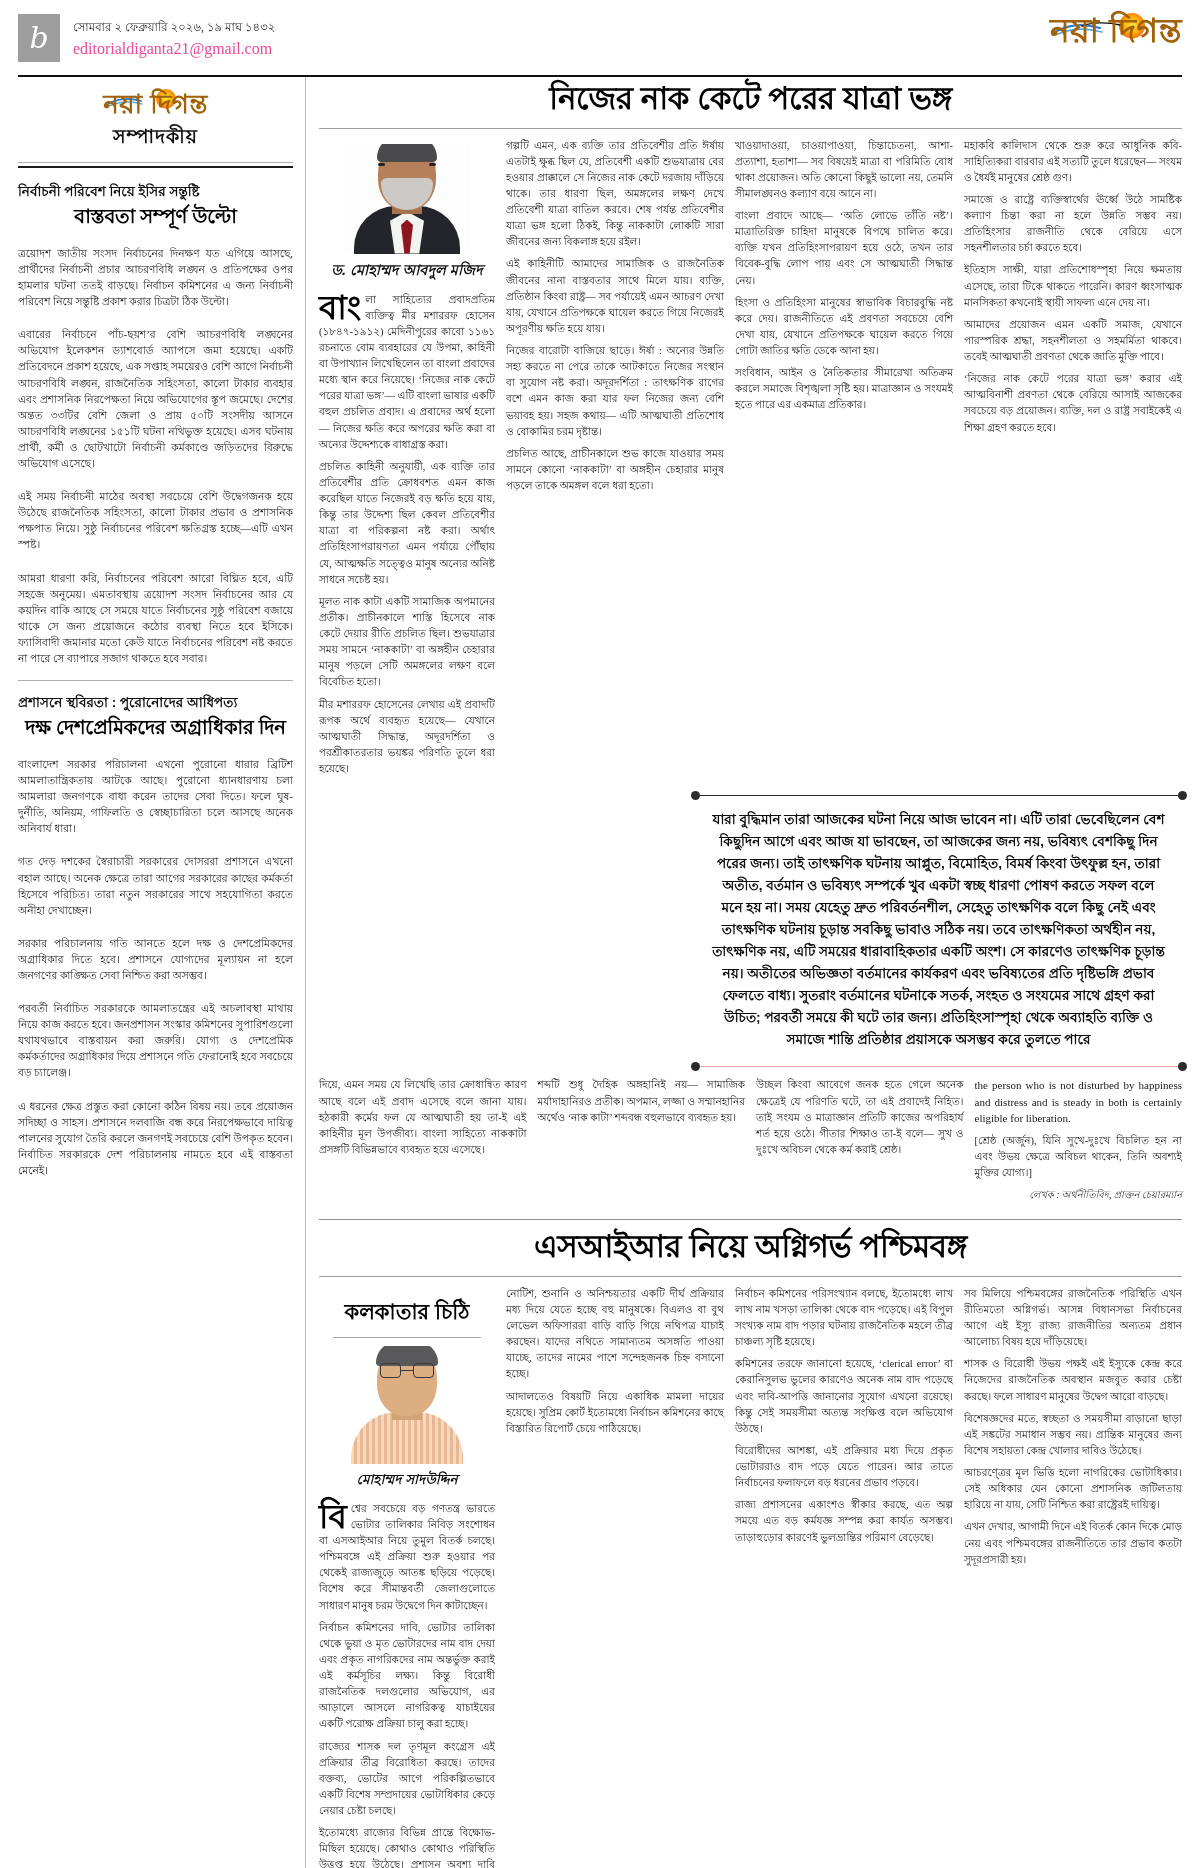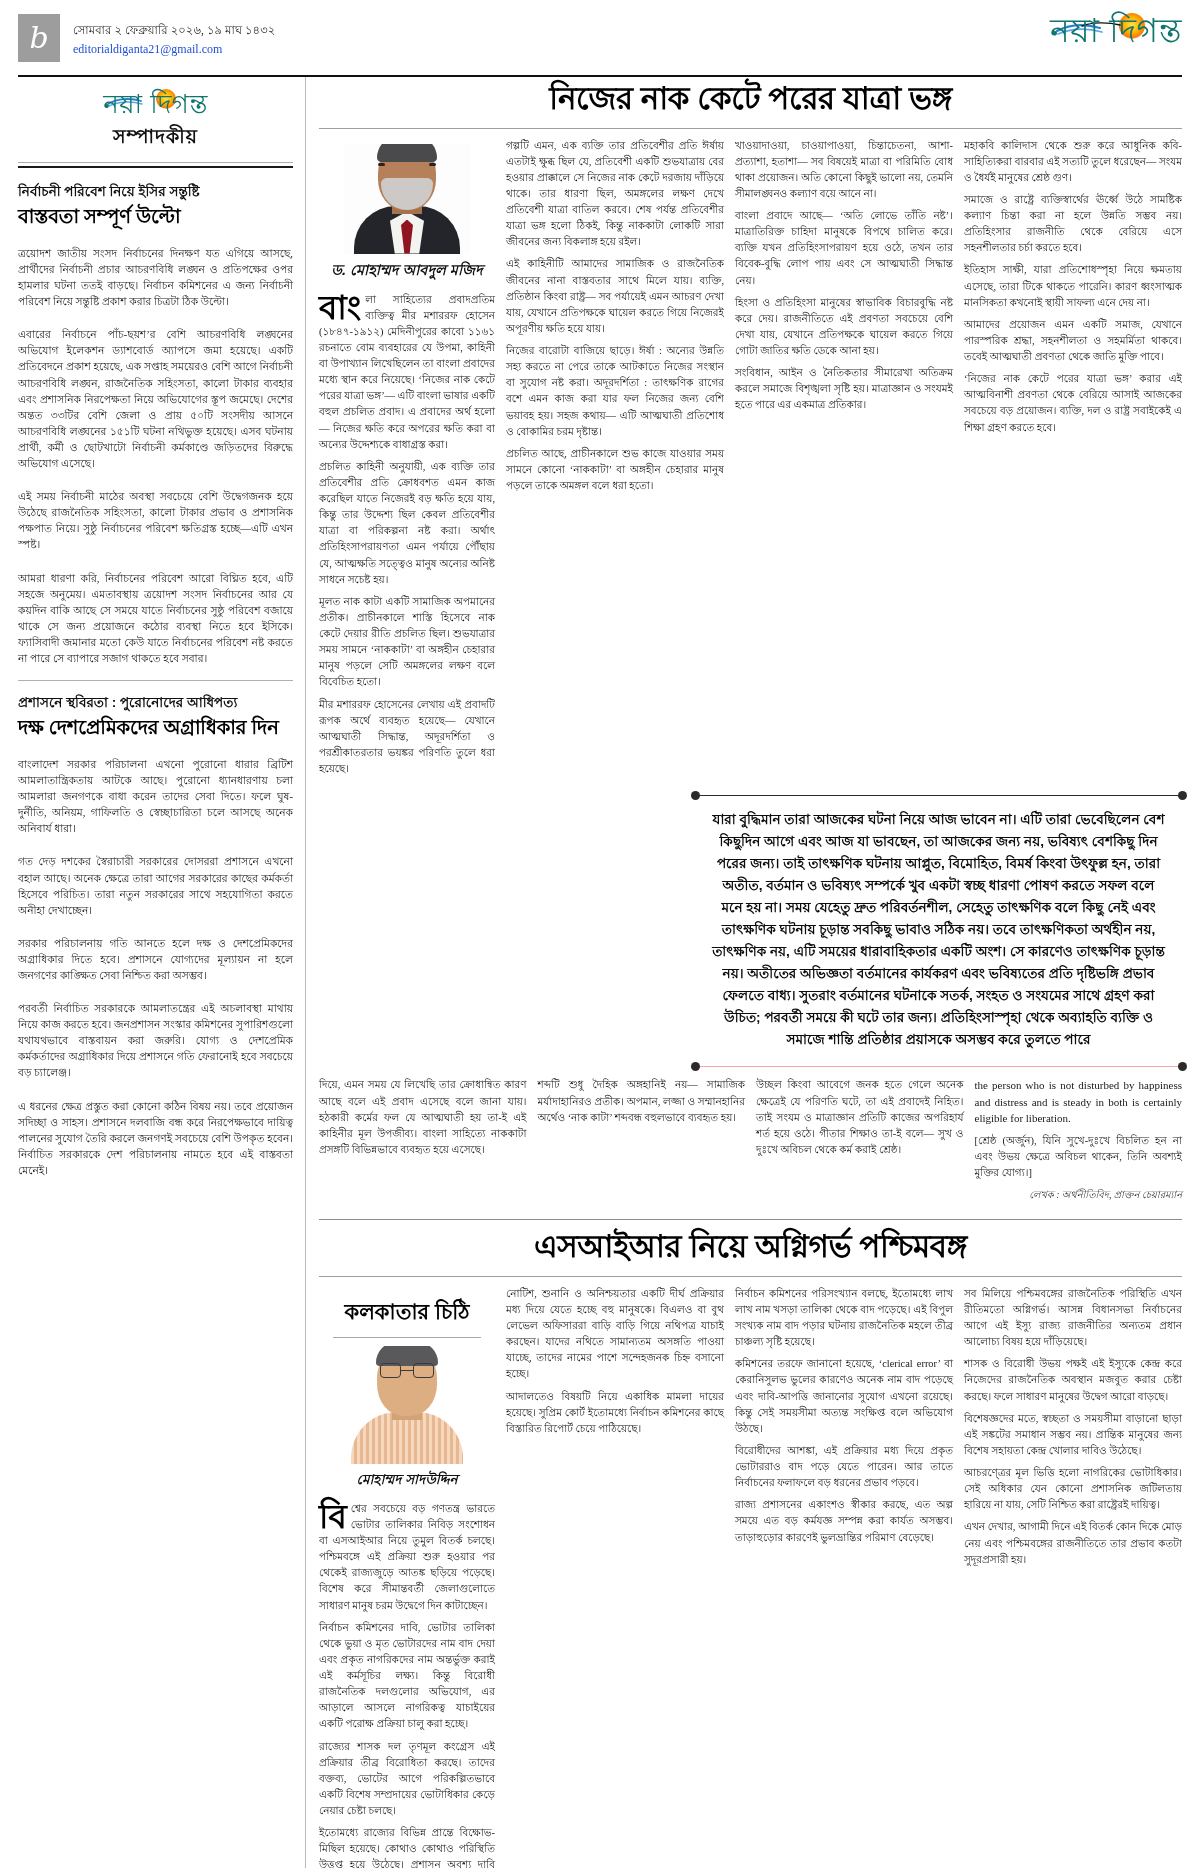--- a/index.html
+++ b/index.html
@@ -17,50 +17,50 @@
   
   .masthead { display:flex; align-items:flex-start; justify-content:space-between; height:52px; }
   .mast-left { display:flex; align-items:stretch; gap:13px; }
   .mast-badge {
     width:42px; height:48px; background:#9d9d9d; color:#ffffff;
     display:flex; align-items:center; justify-content:center;
     font-family:"DejaVu Serif", serif; font-size:30px; font-style:italic; line-height:1;
   }
   .mast-meta { display:flex; flex-direction:column; justify-content:center; padding-top:4px; }
   .mast-date { font-size:11.5px; color:#2a2a2a; letter-spacing:.1px; line-height:1.5; }
-  .mast-mail { font-size:12px; color:#1d4ed8; line-height:1.5; font-family:"Liberation Serif", serif; }
+  .mast-mail { font-size:16px; color:#ec4899; line-height:1.5; font-family:"Liberation Serif", serif; }
 
   .logo { position:relative; display:inline-block; }
   .logo-sun { position:absolute; left:52%; top:-1px; width:26px; height:26px;
     border-radius:50%;
     background:radial-gradient(circle at 50% 46%, #ffe14a 0%, #ffb705 38%, #f97b06 66%, rgba(249,123,6,0) 76%);
   }
   .logo-wave { position:absolute; left:6px; top:7px; width:78px; height:15px; }
-  .logo-text { font-family:"Liberation Sans", sans-serif; font-weight:normal; font-size:33px;
-    line-height:1; letter-spacing:.5px; color:#0f766e; position:relative; z-index:3; }
+  .logo-text { font-family:"Liberation Sans", sans-serif; font-weight:bold; font-size:33px;
+    line-height:1; letter-spacing:.5px; color:#a16207; position:relative; z-index:3; }
   .logo-text.small { font-size:23px; }
   .hrule-thick { border:0; border-top:2.2px solid #111; margin:9px 0 0 0; }
 
   
   .grid { display:flex; gap:0; margin-top:0; }
   .col-left { width:288px; padding:0 12px 0 0; border-right:1px solid #b9b9b9; }
   .col-main { flex:1; padding-left:13px; }
 
   
   .ed-brand { text-align:center; padding:14px 0 2px 0; }
   .ed-brand .logo-text.small { font-size:26px; }
   .ed-word { text-align:center; font-family:"Liberation Sans", sans-serif; font-weight:bold;
     font-size:19px; letter-spacing:1px; margin-top:3px; color:#111; }
   .ed-sep { border:0; border-top:1px solid #adadad; margin:8px 0 0 0; }
   .ed-sep2 { border:0; border-top:2px solid #1b1b1b; margin:3px 0 14px 0; }
 
   .ed-kicker { font-family:"Liberation Sans", sans-serif; font-weight:bold; font-size:13.5px;
     line-height:1.45; color:#111; margin:0 0 2px 0; }
   .ed-head { font-family:"Liberation Sans", sans-serif; font-weight:bold; font-size:19.5px;
-    line-height:1.3; color:#000; margin:0 0 7px 0; letter-spacing:-.2px; }
+    line-height:1.3; color:#000; margin:0 0 7px 0; letter-spacing:-.2px;text-align:center; }
   .ed-body p { font-size:10.6px; line-height:1.52; text-align:justify; margin:17px 0 7px 0;
     color:#1b1b1b; }
   .ed-divider { border:0; border-top:1px solid #b0b0b0; margin:13px 0 12px 0; }
 
   
   .feat-head { font-family:"Liberation Sans", sans-serif; font-weight:bold;
     font-size:31px; line-height:1.18; text-align:center; margin:4px 0 10px 0;
     color:#000; letter-spacing:-.4px; }
   .feat-rule { border:0; border-top:1px solid #9e9e9e; margin:0 0 9px 0; }
 

